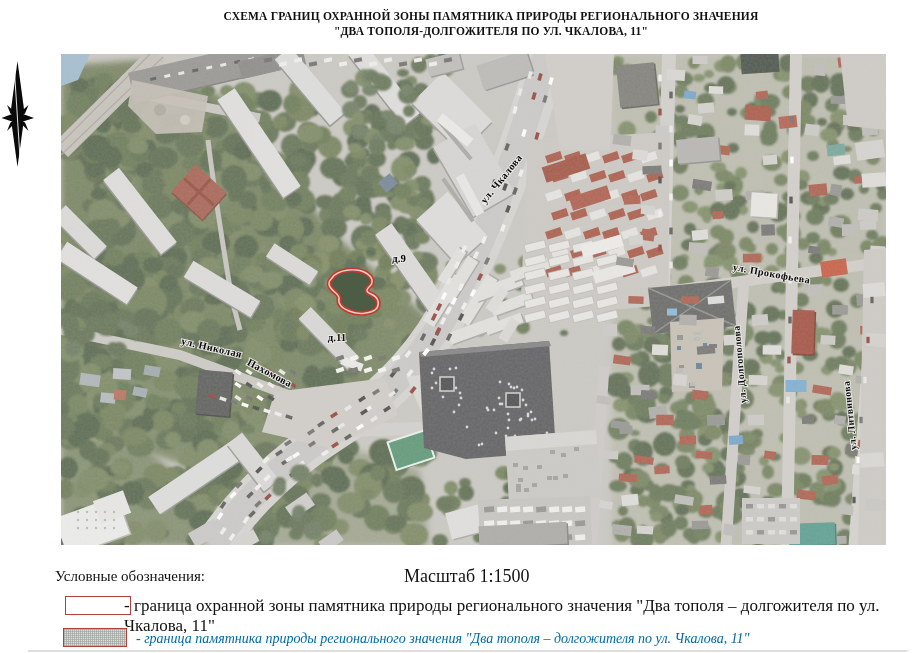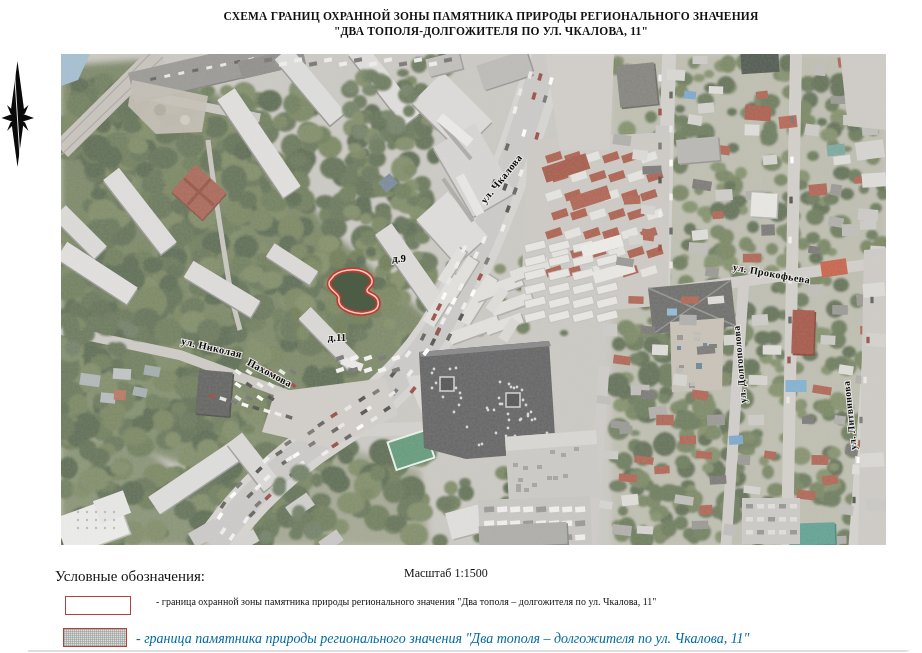--- a/index.html
+++ b/index.html
@@ -2,22 +2,22 @@
 <html><head>
 <meta charset="utf-8">
 <style>
   html,body{margin:0;padding:0;background:#ffffff;}
   text{-webkit-font-smoothing:antialiased;text-rendering:geometricPrecision;opacity:0.999;}
   #page{position:relative;width:922px;height:653px;background:#ffffff;overflow:hidden;
         font-family:"Liberation Serif", serif;border-radius:23px;}
   .title{position:absolute;left:30px;top:9px;width:922px;text-align:center;
          font-weight:bold;font-size:11.5px;line-height:15px;color:#111;letter-spacing:.2px;}
   .legend-head{position:absolute;left:55px;top:568px;font-size:15px;color:#111;}
-  .scale{position:absolute;left:404px;top:566px;font-size:12px;color:#111;}
-  .leg-row1{position:absolute;left:156px;top:596px;font-size:10px;color:#111;}
+  .scale{position:absolute;left:404px;top:566px;font-size:18px;color:#111;}
+  .leg-row1{position:absolute;left:124px;top:596px;font-size:17px;color:#111;}
   .leg-row2{position:absolute;left:136px;top:631px;font-size:14px;color:#0369a1;font-style:italic;}
   .sw1{position:absolute;left:65px;top:596px;width:64px;height:17px;background:#fff;border:1.6px solid #b4403a;}
   .sw2{position:absolute;left:63px;top:628px;width:62px;height:17px;border:1.6px solid #b4403a;
        background:
         repeating-linear-gradient(0deg,rgba(150,155,152,.55) 0 1px,rgba(0,0,0,0) 1px 2px),
         repeating-linear-gradient(90deg,rgba(150,155,152,.55) 0 1px,rgba(0,0,0,0) 1px 2px),
         #dcdedc;}
 </style>
 </head>
 <body>

